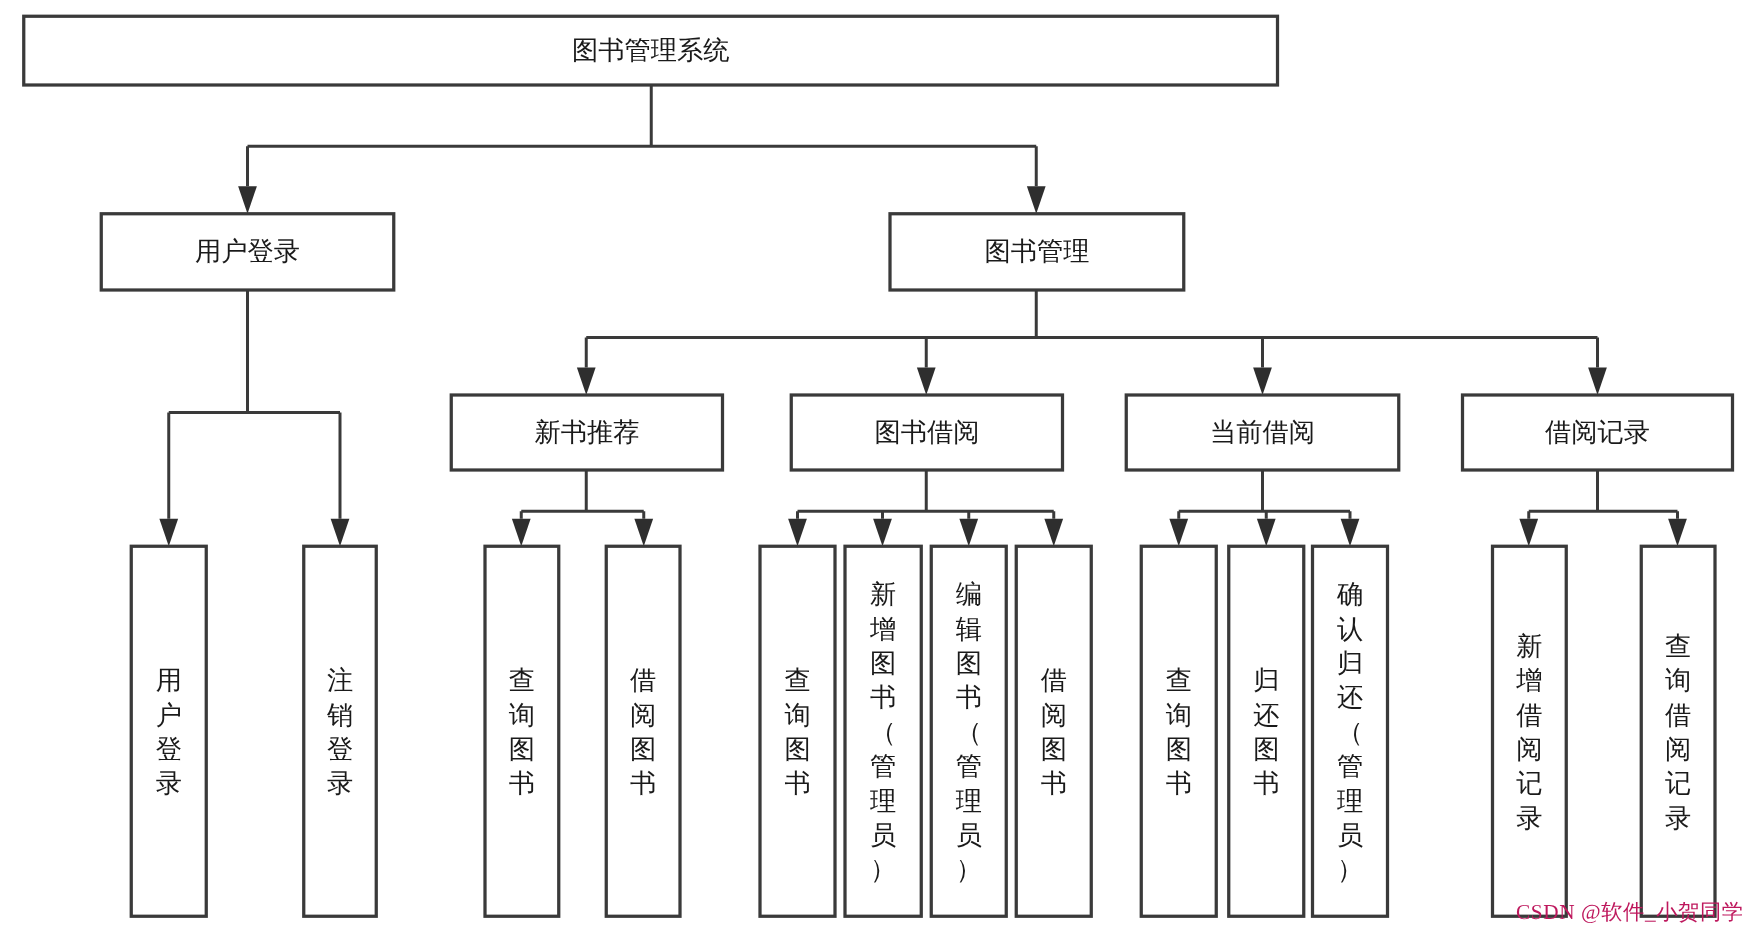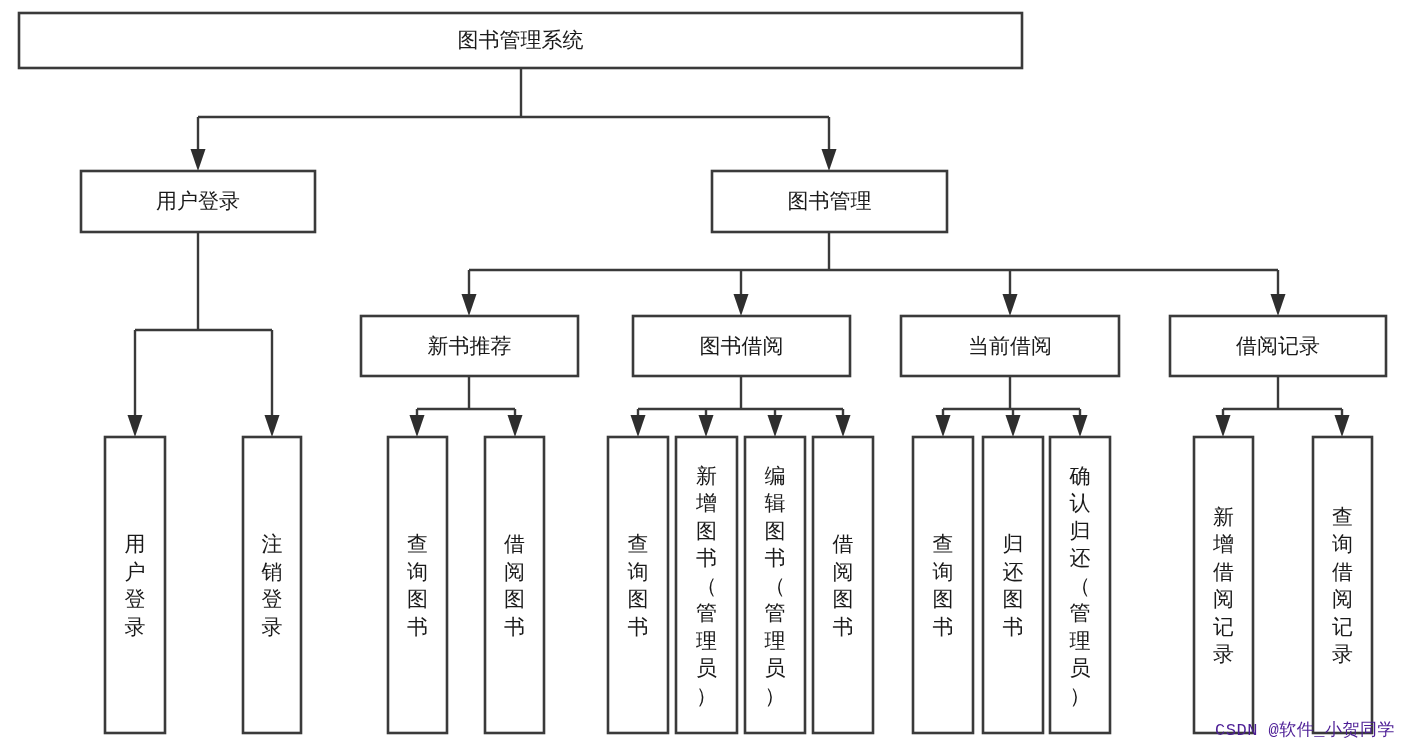--- a/index.html
+++ b/index.html
@@ -55,22 +55,22 @@
     stroke-linecap: butt;
   }
   .arrow-head {
     fill: #2e2e2e;
     stroke: none;
   }
   .watermark {
     position: absolute;
     right: 10px;
     bottom: 6px;
-    color: #4c1d95;
-    font-family: Liberation Mono, monospace;
+    color: #be185d;
+    font-family: Liberation Serif, serif;
     font-size: 17px;
     letter-spacing: 0.5px;
     white-space: nowrap;
     user-select: none;
   }
 </style>
 </head>
 <body>
 
 <div id="diagram-root">

